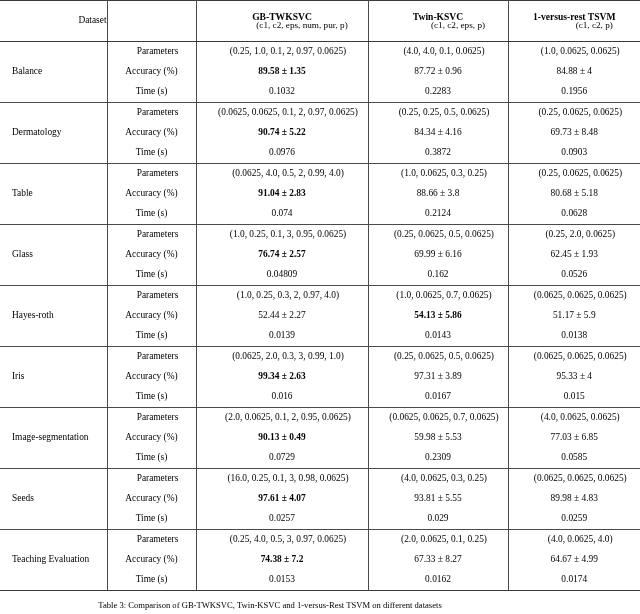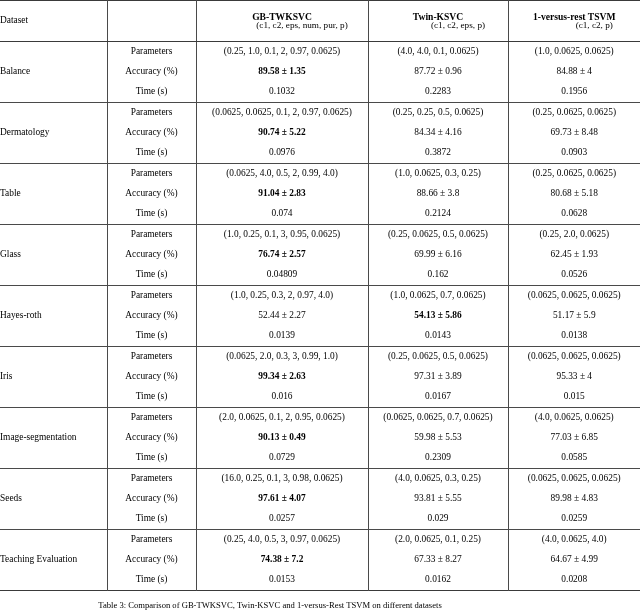--- a/index.html
+++ b/index.html
@@ -50,21 +50,21 @@
   table.results td:last-child, table.results th:last-child {
     border-right: none;
   }
 
   
   tr.head-row > * {
     border-bottom: 1.3px solid #3a3a3a;
     height: 40px;
   }
   th.h-dataset {
-    text-align: left;
+    text-align: right;
     padding-left: 7px;
     font-weight: bold;
     font-size: 9.6px;
     vertical-align: top;
     padding-top: 7px;
   }
   th.h-blank { }
   th.h-algo {
     text-align: center;
     vertical-align: top;
@@ -76,21 +76,21 @@
     font-size: 9.6px;
   }
   .algo-params {
     display: block;
     font-weight: normal;
     font-size: 9.2px;
     padding-left: 40px;
   }
 
   
-  tr.grp-start > td { border-top: 1.25px solid #4a4a4a; }
+  tr.grp-start > td { border-top: 1.25px solid #4a4a4a; padding-left: 12px; }
   td.dataset-cell {
     text-align: left;
     padding-left: 7px;
     font-size: 9.4px;
   }
   td.metric-cell {
     text-align: center;
     font-size: 9.3px;
   }
   td.val-cell {
@@ -306,20 +306,20 @@
         <tr class="data-row">
           <td class="metric-cell">Accuracy (%)</td>
           <td class="val-cell bold">74.38 ± 7.2</td>
           <td class="val-cell">67.33 ± 8.27</td>
           <td class="val-cell">64.67 ± 4.99</td>
         </tr>
         <tr class="data-row">
           <td class="metric-cell">Time (s)</td>
           <td class="val-cell">0.0153</td>
           <td class="val-cell">0.0162</td>
-          <td class="val-cell">0.0208</td>
+          <td class="val-cell">0.0174</td>
         </tr>
       </tbody>
   </table>
 
   <div class="caption">Table 3: Comparison of GB-TWKSVC, Twin-KSVC and 1-versus-Rest TSVM on different datasets</div>
 
 </div>
 
 </body></html>

